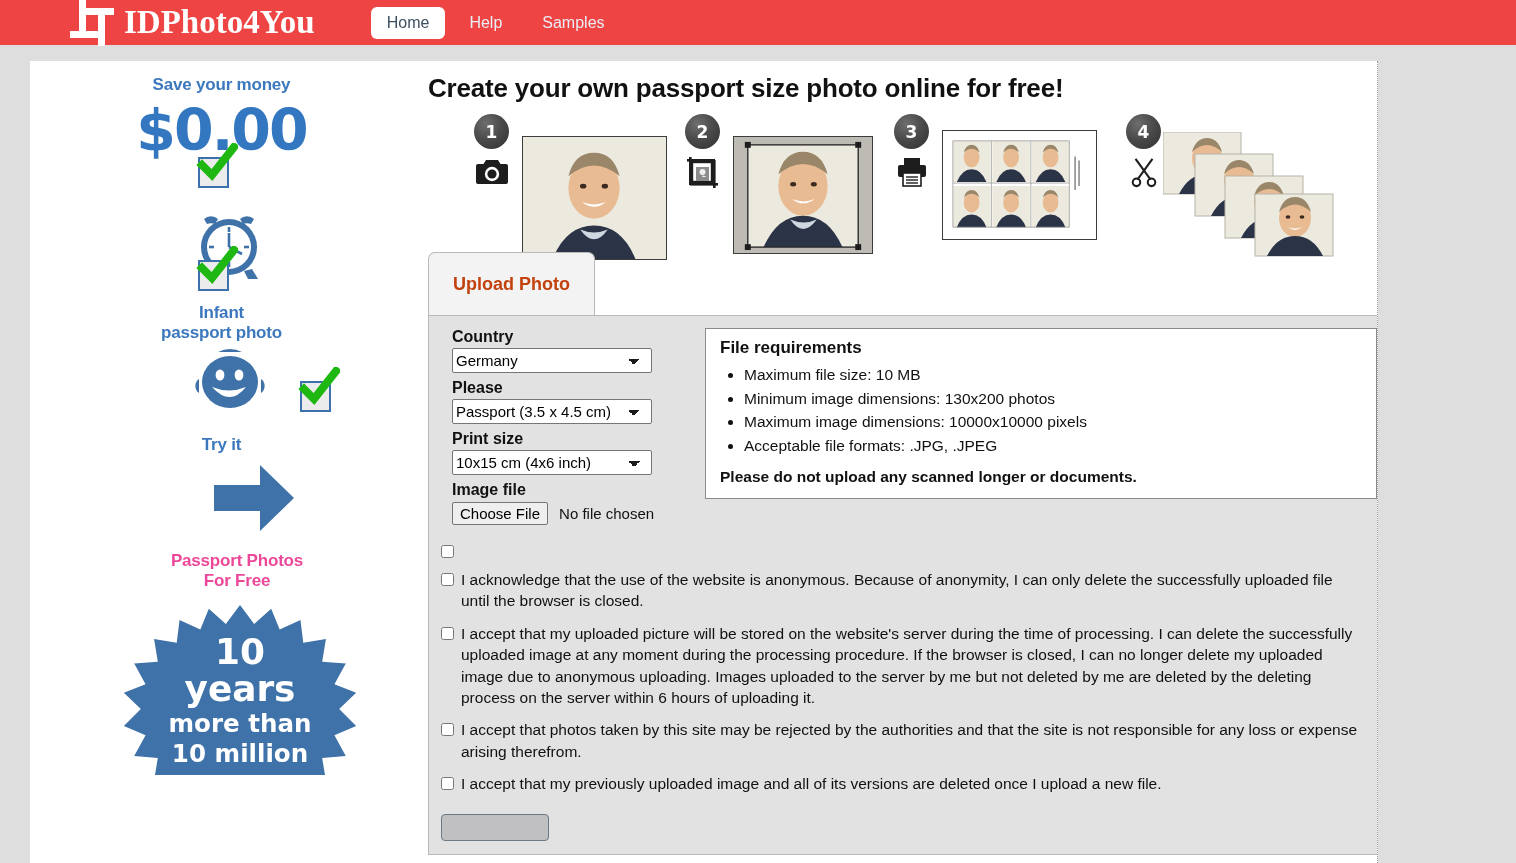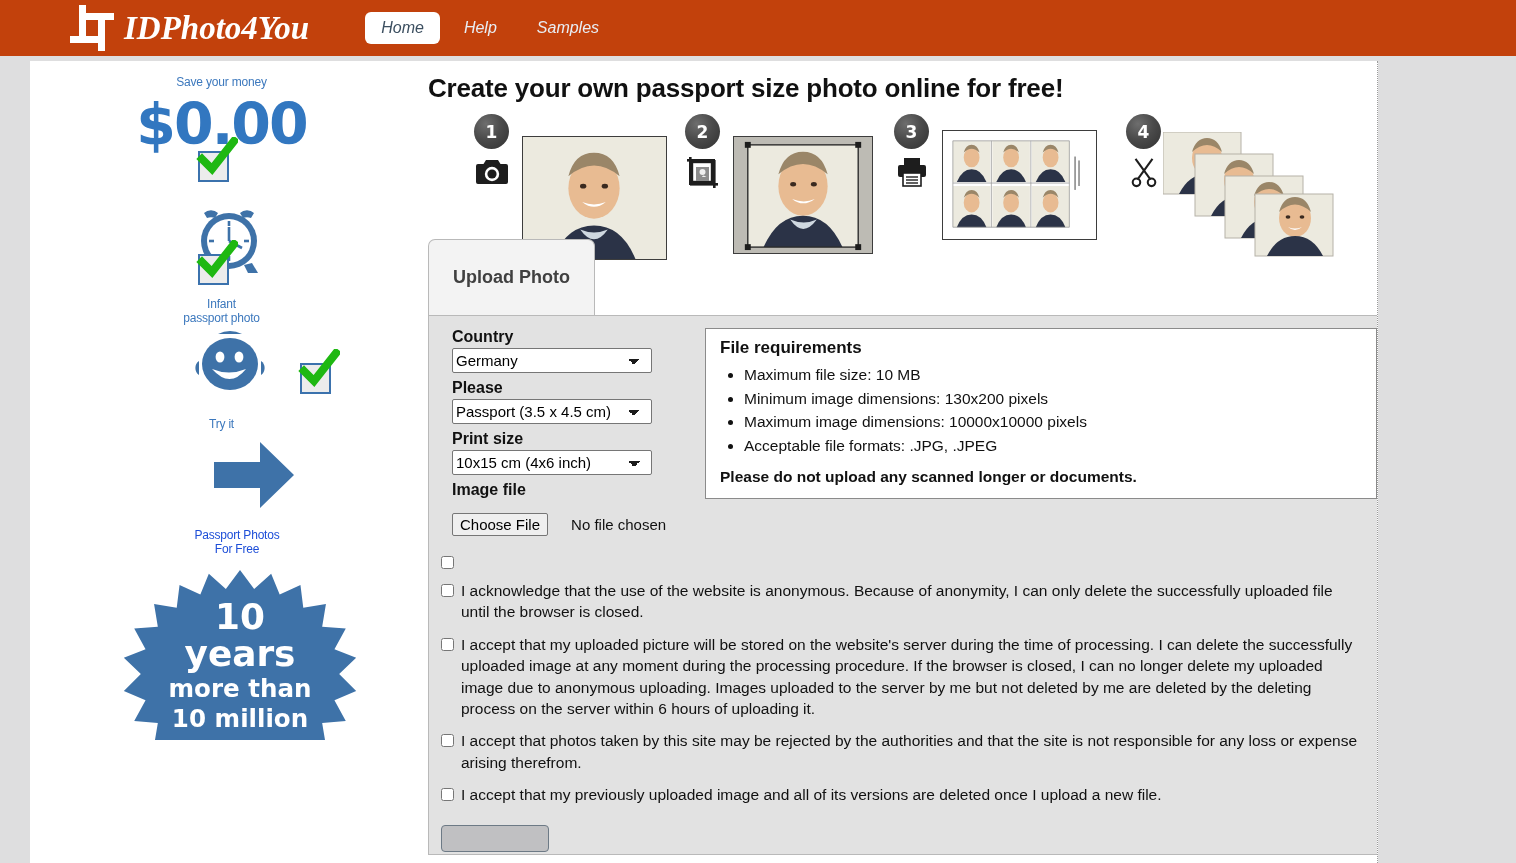--- a/index.html
+++ b/index.html
@@ -8,23 +8,23 @@
     width: 1516px; height: 863px;
     overflow: hidden;
     background: #dededf;
     font-family: "Liberation Sans", sans-serif;
   }
   #page { position: relative; width: 1516px; height: 863px; background: #dededf; }
 
   
   .navbar {
     position: absolute; top: 0; left: 0;
-    width: 1516px; height: 56px;
-    background: #c2410c;
-    display: flex; align-items: center; font-style: italic;
+    width: 1516px; height: 45px;
+    background: #ef4444;
+    display: flex; align-items: center;
   }
   .brand {
     display: flex; align-items: center;
     margin-left: 70px;
     gap: 10px;
   }
   .brand-icon { width: 44px; height: 46px; display:block; }
   .brand-text {
     color: #ffffff;
     font-family: "Liberation Serif", serif;
@@ -53,25 +53,25 @@
   
   .sidebar {
     width: 383px; flex: 0 0 383px;
     background: #ffffff;
     padding-top: 14px;
     text-align: center;
     position: relative;
     overflow: hidden;
   }
   .side-caption {
-    color: #3c78bd; font-weight: normal;
-    font-size: 12px; line-height: 1.18;
+    color: #3c78bd; font-weight: bold;
+    font-size: 17px; line-height: 1.18;
     letter-spacing: -0.2px;
   }
-  .side-caption.muted { color: #1d4ed8; padding-left: 31px; }
+  .side-caption.muted { color: #ec4899; padding-left: 31px; }
   .price {
     color: #3277c0;
     font-family: "DejaVu Sans", sans-serif;
     font-size: 57px; font-weight: bold;
     letter-spacing: -2px;
     line-height: 1;
     margin-top: 7px;
   }
   .icon-row { position: relative; display:block; margin: 0 auto; }
   .check-box {
@@ -115,27 +115,27 @@
     background: #ebe9e0;
     border: 1.5px solid #3d3d3d;
     position: relative; overflow: hidden;
   }
   .thumb-face { display:block; width:100%; height:100%; }
 
   
   .tabstrip { margin: 10px 0 0 15px; position: relative; height: 41px; }
   .tab {
     position: absolute; left: 0; bottom: -1px;
-    width: 167px; height: 77px;
+    width: 167px; height: 64px;
     background: #f3f3f3;
     border: 1px solid #b9b9b9;
     border-bottom: 1px solid #f3f3f3;
     border-radius: 7px 7px 0 0;
     display: flex; align-items: center; justify-content: center;
-    color: #404040; font-weight: bold; font-size: 18px;
+    color: #c2410c; font-weight: bold; font-size: 18px;
     cursor: pointer;
   }
   .panel {
     margin: 0 0 0 15px;
     width: 1302px;
     min-height: 540px;
     background: #e2e2e2;
     border: 1px solid #b9b9b9;
     border-top: 1px solid #b9b9b9;
     padding: 12px 0 0 0;
@@ -156,21 +156,21 @@
     background: #ffffff; color: #000;
     padding-left: 3px;
     -webkit-appearance: none; appearance: none;
     background-image:
       linear-gradient(45deg, transparent 50%, #1b1b1b 50%),
       linear-gradient(135deg, #1b1b1b 50%, transparent 50%);
     background-position: calc(100% - 17px) 10px, calc(100% - 11px) 10px;
     background-size: 6px 6px, 6px 6px;
     background-repeat: no-repeat;
   }
-  .filerow { display: flex; align-items: center; gap: 23px; margin-top: 14px; }
+  .filerow { display: flex; align-items: center; gap: 11px; margin-top: 3px; }
   .choose-btn {
     border: 1px solid #767676; background: #efefef;
     font-size: 15px; font-family: "Liberation Sans", sans-serif;
     padding: 2px 7px; border-radius: 2px; color: #000;
     cursor: pointer;
   }
   .nofile { font-size: 15px; color: #111; }
 
   .req-box {
     flex: 0 0 auto; width: 672px;
@@ -506,21 +506,21 @@
             <div class="filerow">
               <button class="choose-btn">Choose File</button>
               <span class="nofile">No file chosen</span>
             </div>
           </div>
 
           <div class="req-box">
             <div class="req-title">File requirements</div>
             <ul class="req-list">
               <li>Maximum file size: 10 MB</li>
-              <li>Minimum image dimensions: 130x200 pixels</li>
+              <li>Minimum image dimensions: 130x200 photos</li>
               <li>Maximum image dimensions: 10000x10000 pixels</li>
               <li>Acceptable file formats: .JPG, .JPEG</li>
             </ul>
             <div class="req-note">Please do not upload any scanned longer or documents.</div>
           </div>
         </div>
 
         
         <div class="consents">
 

